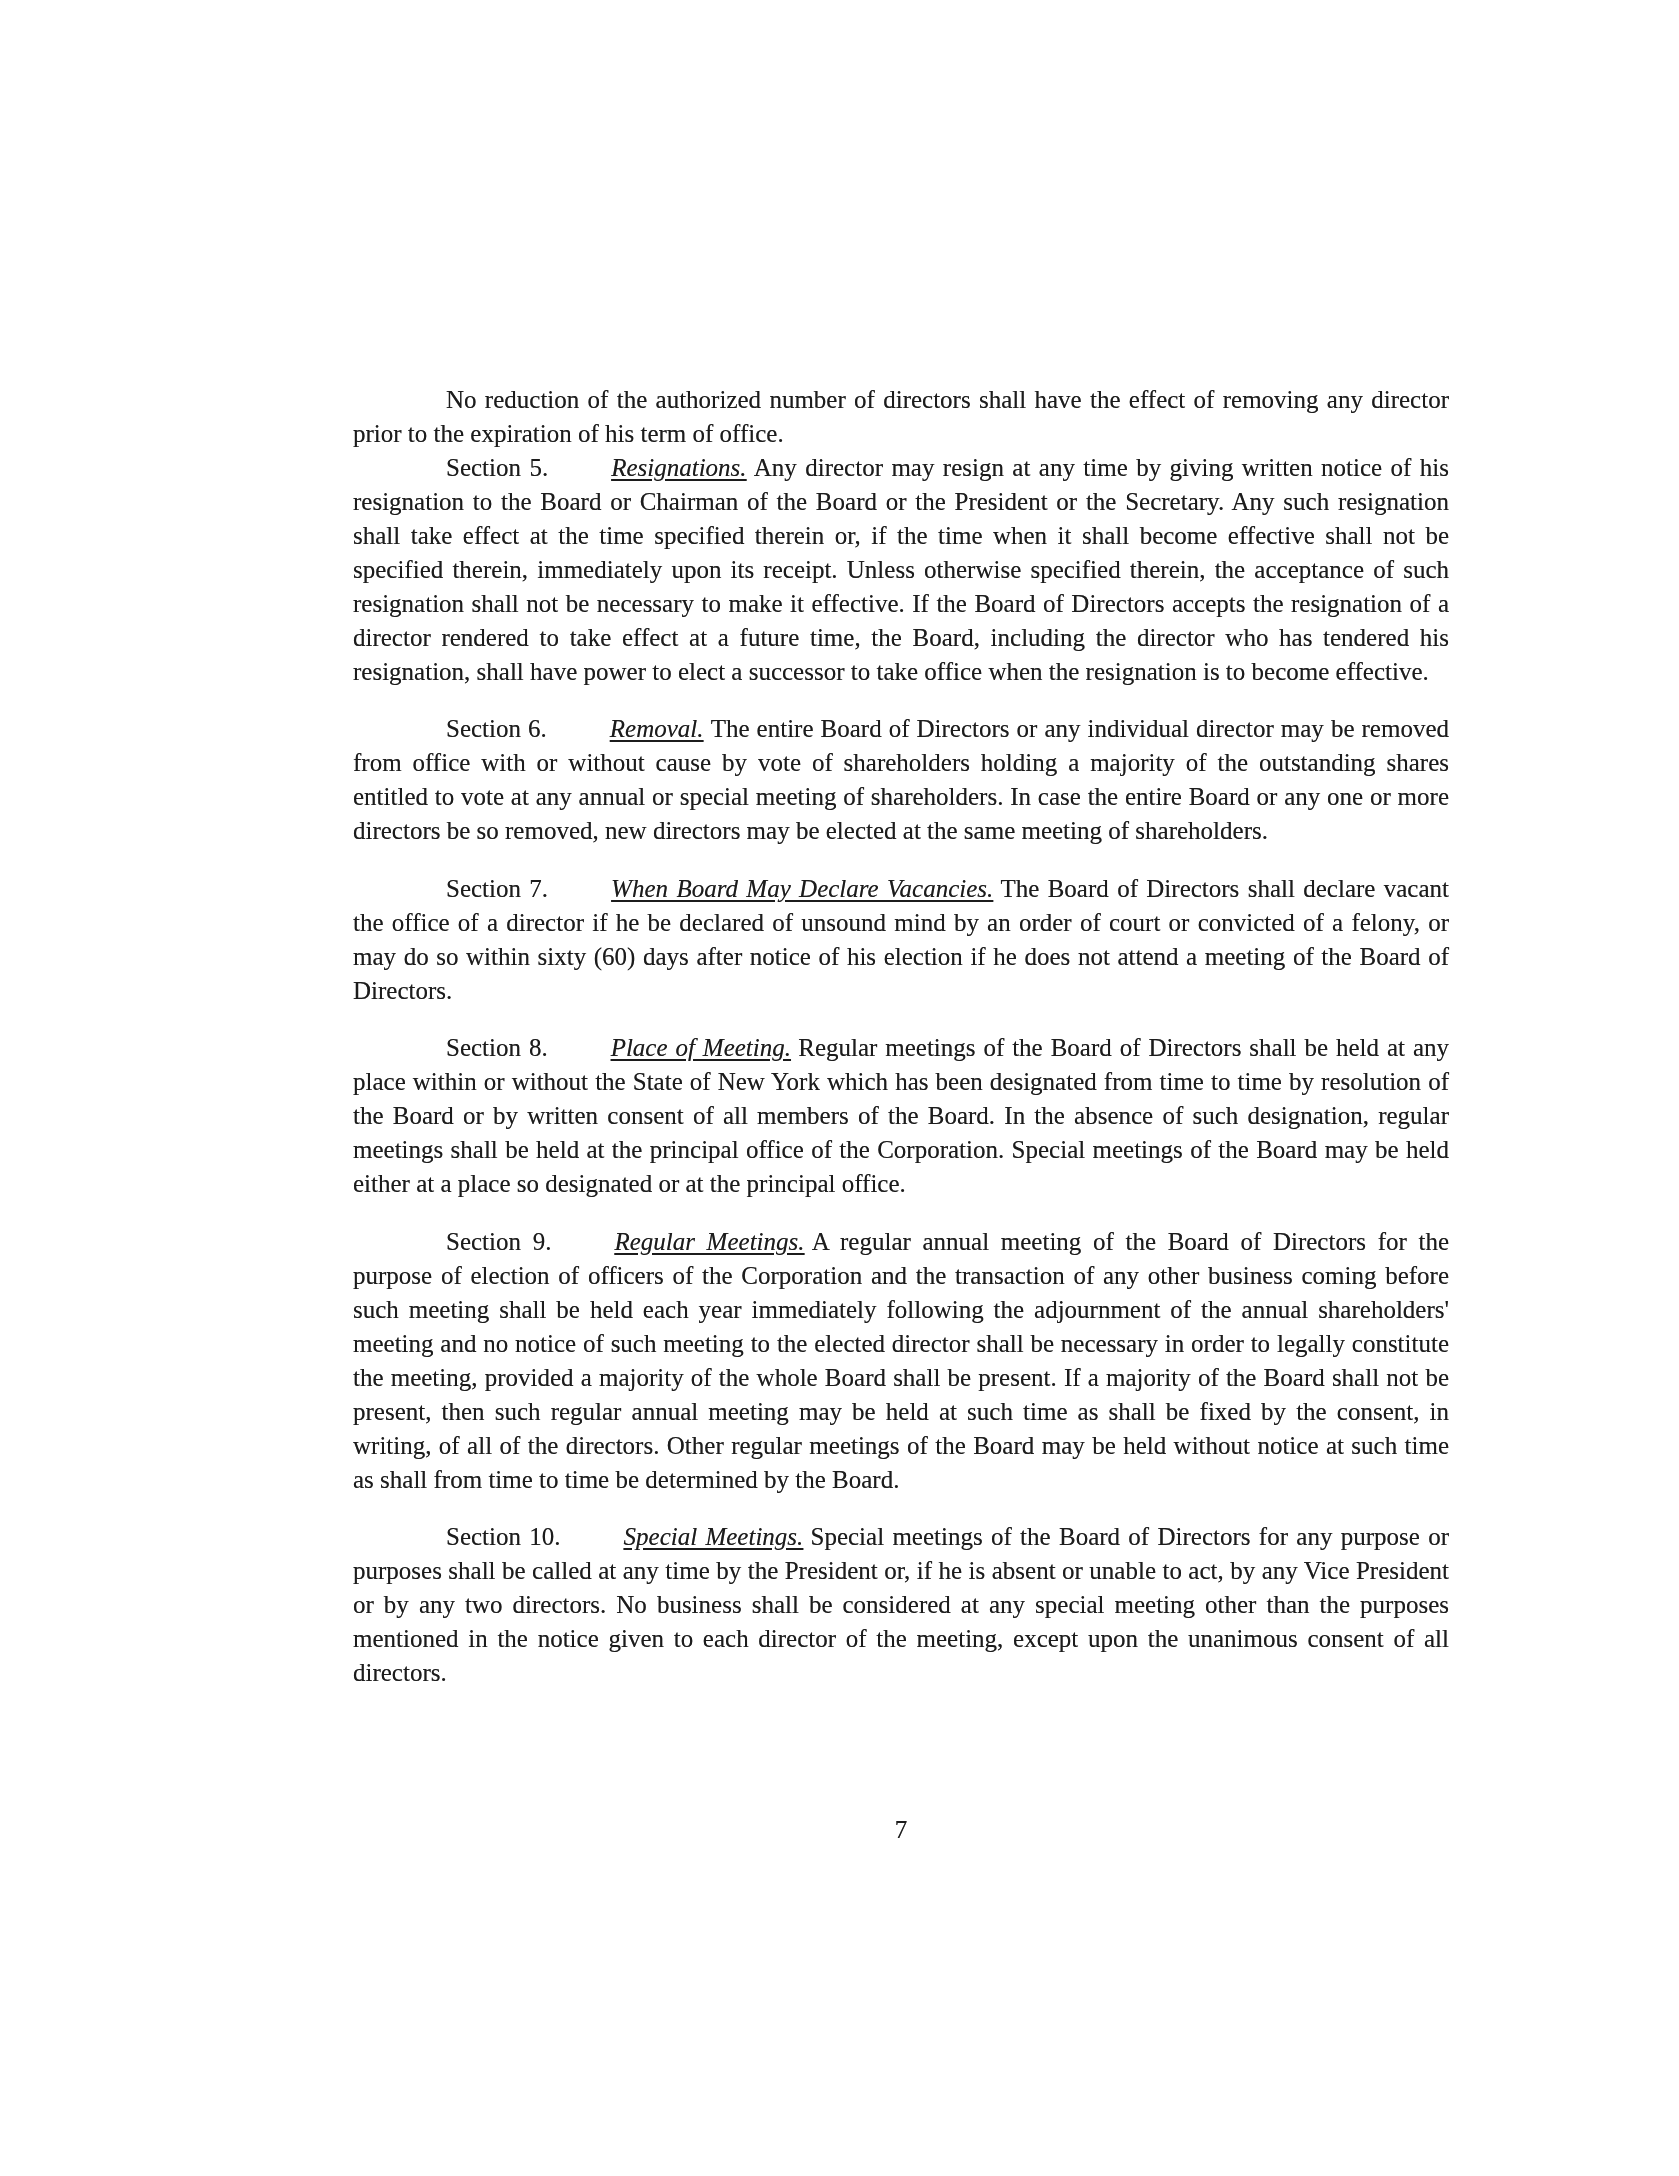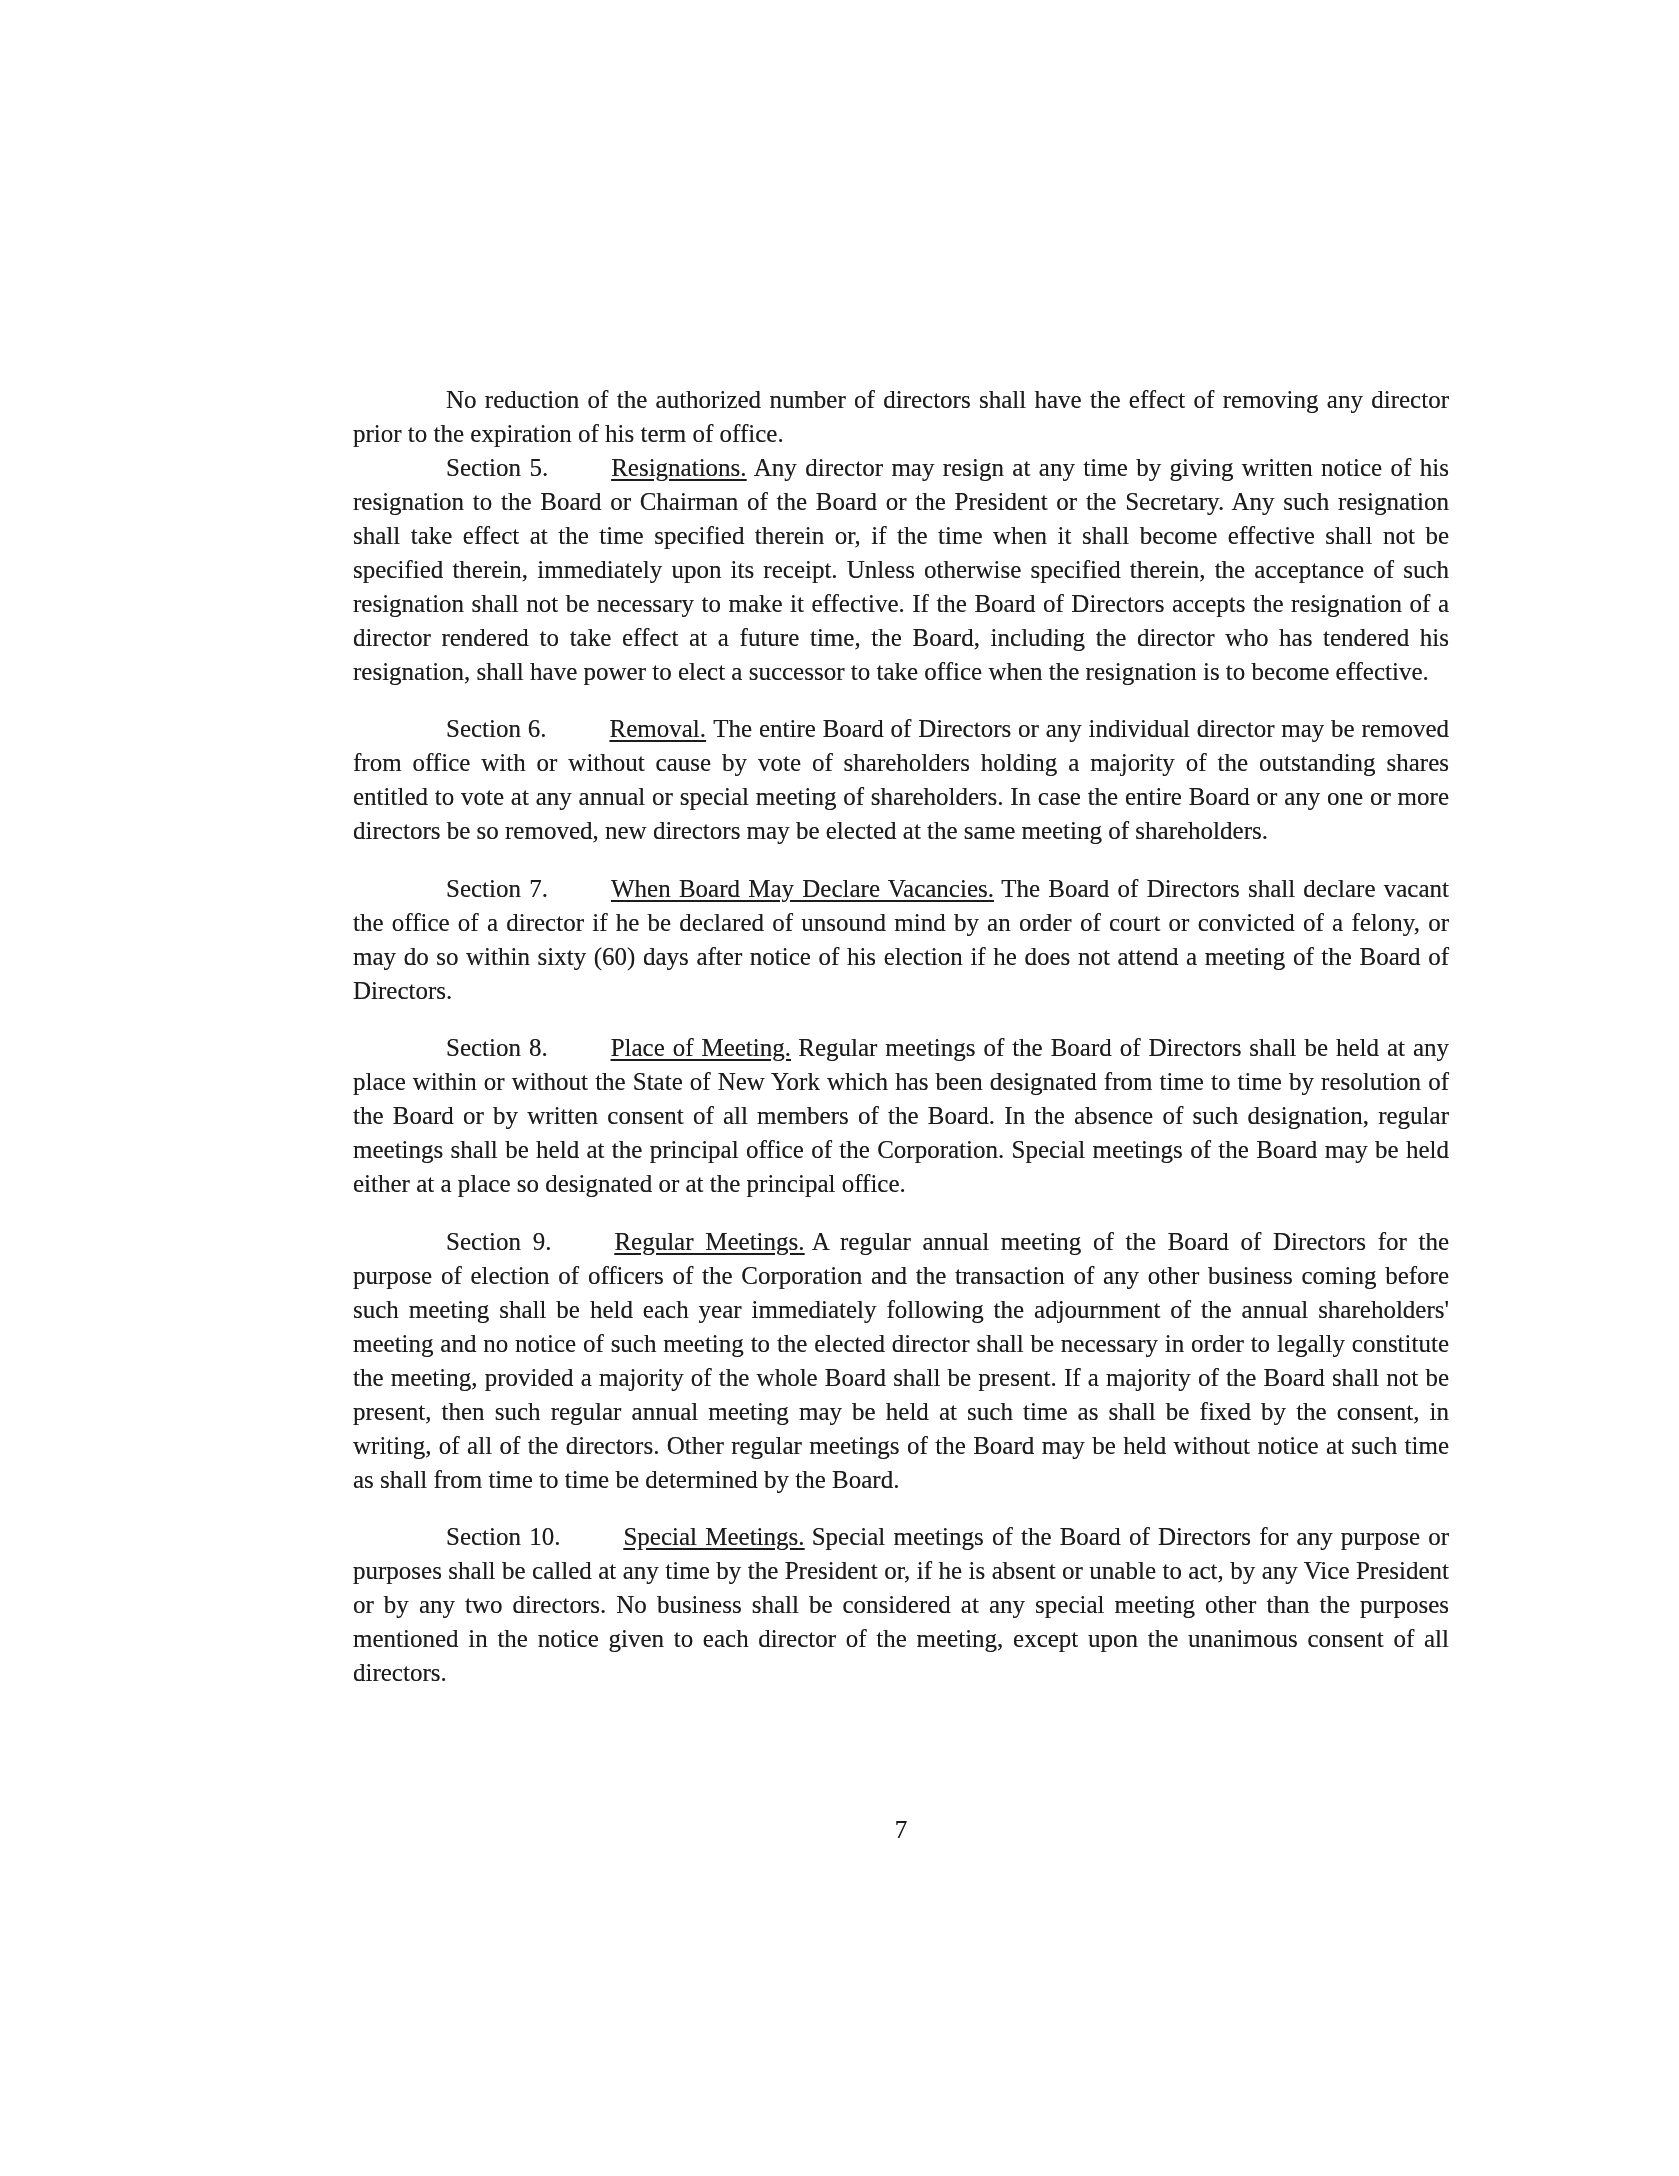--- a/index.html
+++ b/index.html
@@ -32,20 +32,21 @@
     margin: 0;
     text-indent: 93px;
   }
   .para.spaced {
     margin-top: 23.4px;
   }
   .sec-heading {
     margin-left: 63px;
     text-decoration: underline;
     text-underline-offset: 2.7px;
+    font-style: italic;
   }
   .sec-text {
     margin-left: 7.2px;
   }
   .page-num {
     position: absolute;
     top: 1813px;
     left: 353px;
     width: 1096px;
     text-align: center;

